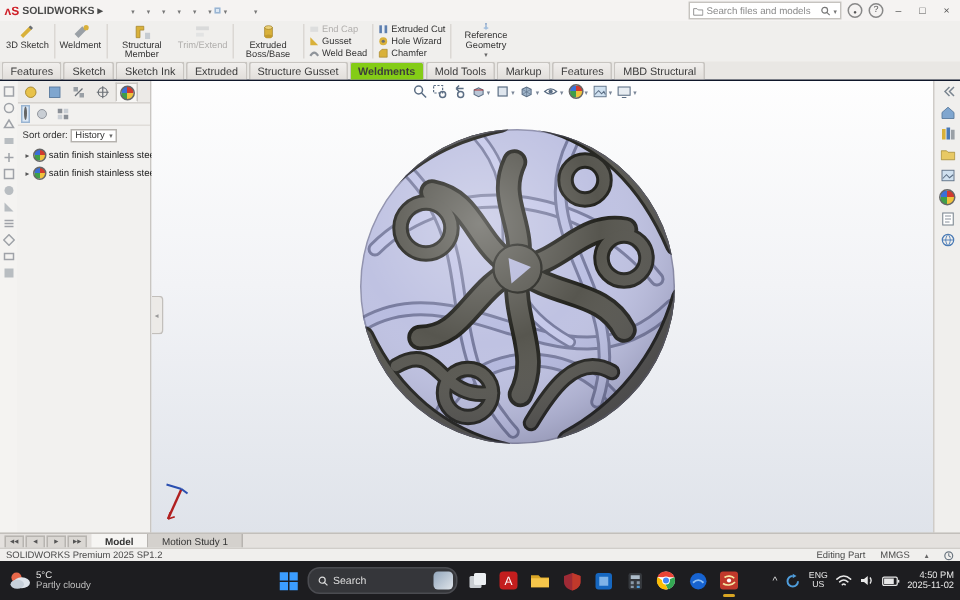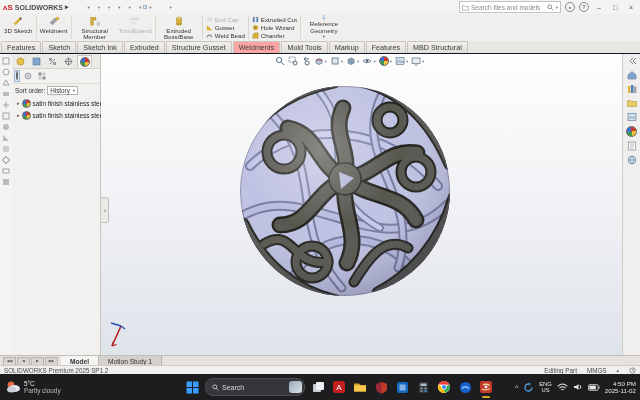--- a/index.html
+++ b/index.html
@@ -37,21 +37,21 @@
   .rb-small svg{width:7px;height:7px;}
   .disabled{color:#b0aeac !important;}
   .disabled svg{opacity:.4;}
   .rb-caret{font-size:4.5px;color:#666;}
 
   
   .tabbar{height:12px;background:#e9e7e4;display:flex;align-items:flex-end;padding-left:1px;
           border-bottom:1px solid #0f172a;font-size:7.2px;color:#3c3c3c;}
   .tab{padding:1px 5px 1px;border:1px solid #c8c5c1;border-bottom:none;margin-right:1px;
        background:linear-gradient(#f1efed,#e1deda);border-radius:2px 2px 0 0;white-space:nowrap;}
-  .tab.active{background:#fca5a5;font-weight:normal;}
+  .tab.active{background:#84cc16;font-weight:bold;}
 
   
   .main{position:absolute;top:54px;bottom:44px;left:0;right:0;display:flex;}
   .treestrip{width:12px;background:#f4f3f1;display:flex;flex-direction:column;gap:3px;
              padding-top:3px;align-items:center;flex:none;}
   .treestrip svg{width:8px;height:8px;opacity:.8;}
 
   .taskpanel{width:88px;flex:none;background:#f2f1ef;border-right:1px solid #c9c6c2;
              font-size:6.8px;display:flex;flex-direction:column;box-shadow:2px 0 3px rgba(0,0,0,.12);}
   .tp-tabs{display:flex;gap:1px;padding:1px 1px 0;background:#eceae7;border-bottom:1px solid #d5d2ce;}

